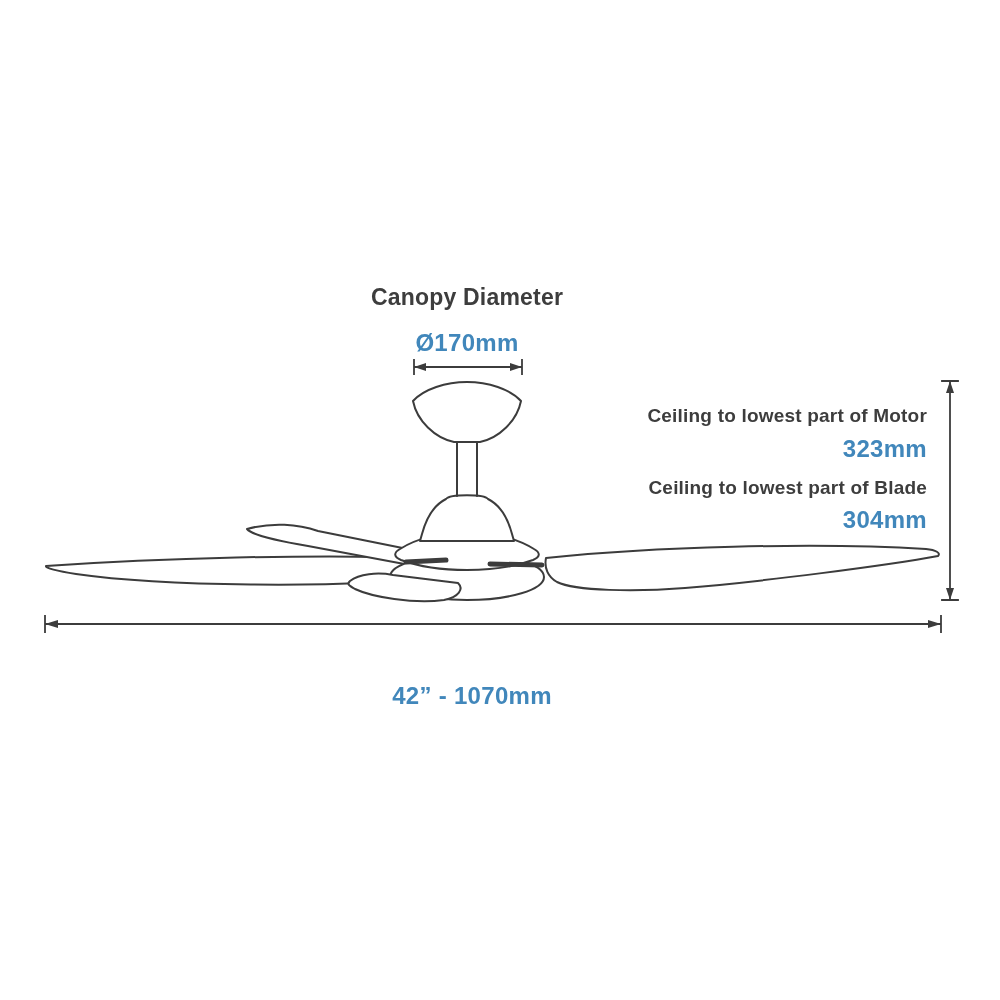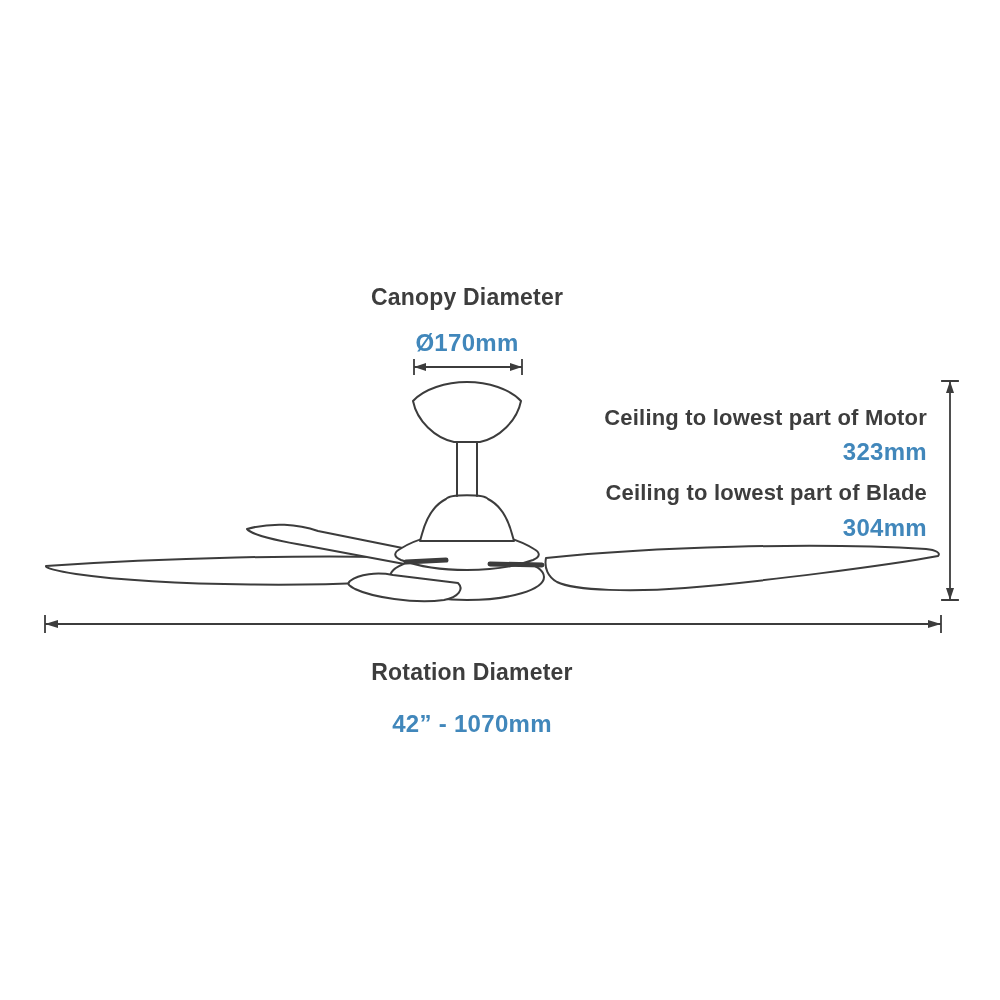--- a/index.html
+++ b/index.html
@@ -23,21 +23,21 @@
     color:var(--label-color);
     font-size:23px;font-weight:600;letter-spacing:.2px;line-height:1.2;
   }
   .dim-value{
     color:var(--value-color);
     font-size:24px;font-weight:700;letter-spacing:.3px;line-height:1.2;
   }
   .top-block{left:267px;top:284px;width:400px;text-align:center;}
   .top-block .dim-value{margin-top:17px;}
   .right-block{right:73px;top:405px;width:420px;text-align:right;}
-  .right-block .dim-label{font-size:22px;}
+  .right-block .dim-label{font-size:19px;}
   .right-block .dim-value{margin-top:7px;}
   .right-block .group-gap{margin-top:13px;}
   .bottom-block{left:272px;top:659px;width:400px;text-align:center;}
   .bottom-block .dim-value{margin-top:23px;}
 
   .fan-line{fill:none;stroke:var(--line-color);stroke-width:2;stroke-linejoin:round;stroke-linecap:round;}
   .fan-solid{fill:#ffffff;stroke:var(--line-color);stroke-width:2;stroke-linejoin:round;stroke-linecap:round;}
   .bracket{stroke:var(--line-color);stroke-width:5;stroke-linecap:round;}
   .dim-line{fill:none;stroke:var(--line-color);stroke-width:1.8;stroke-linecap:square;}
   .dim-arrow{fill:var(--line-color);stroke:none;}
@@ -98,17 +98,16 @@
   </div>
 
   <div class="txt-block right-block">
     <div class="dim-label">Ceiling to lowest part of Motor</div>
     <div class="dim-value">323mm</div>
     <div class="dim-label group-gap">Ceiling to lowest part of Blade</div>
     <div class="dim-value">304mm</div>
   </div>
 
   <div class="txt-block bottom-block">
-    <div class="dim-label">Rotation Diameter</div>
     <div class="dim-value">42” - 1070mm</div>
   </div>
 
 </div>
 
 </body></html>

